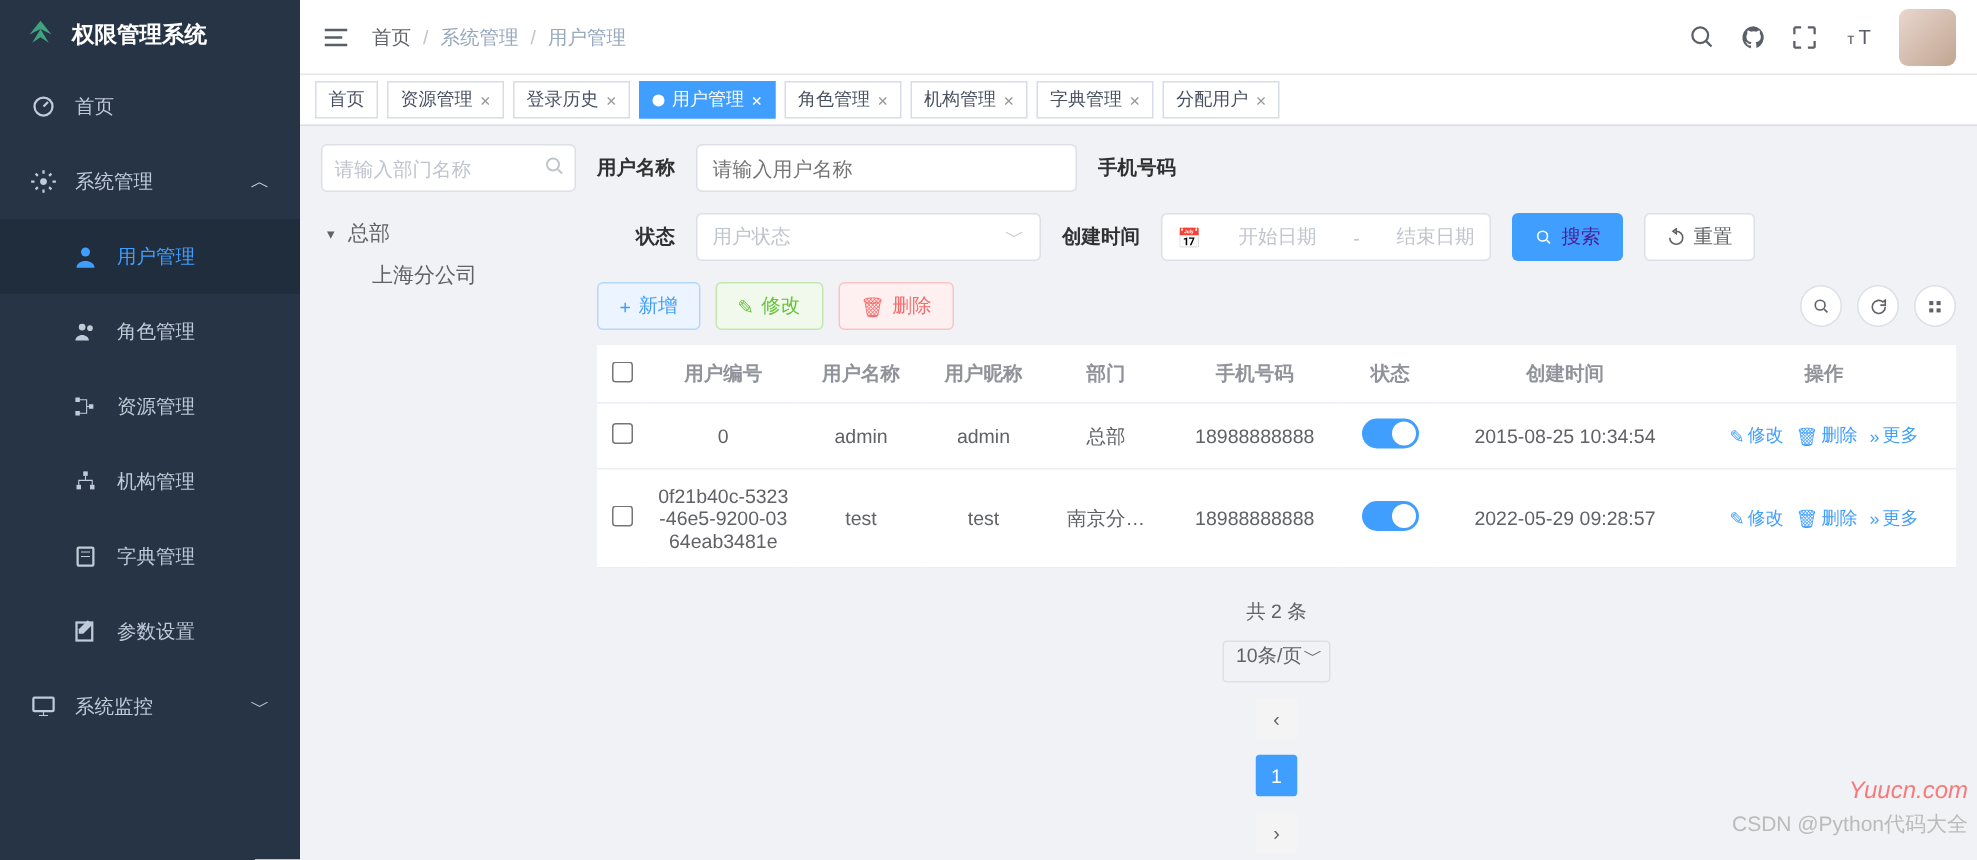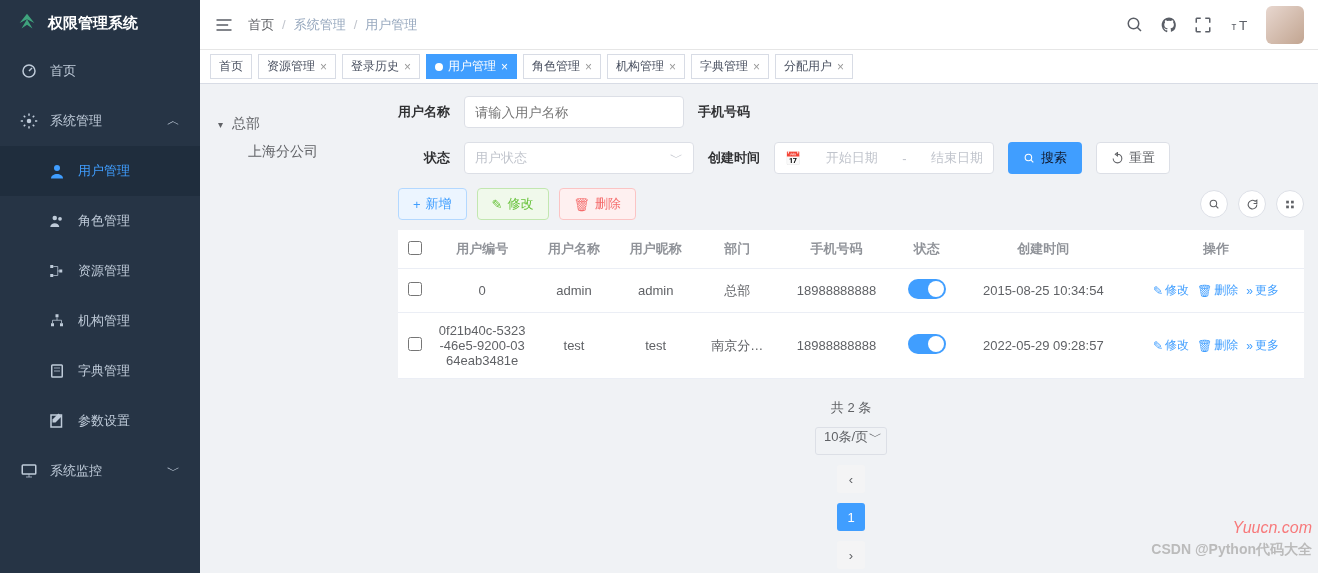--- a/index.html
+++ b/index.html
@@ -36,24 +36,24 @@
 .tree { margin-top: 14px; font-size: 14px; }
 .tree-node { padding: 5px 0 5px 4px; display: flex; align-items: center; cursor: pointer; }
 .tree-node.child { padding-left: 34px; }
 .tree-node .caret { width: 10px; margin-right: 4px; font-size: 10px; }
 .right-panel { flex: 1; }
 .form-row { display: flex; align-items: center; gap: 14px; margin-bottom: 14px; flex-wrap: wrap; }
 .lbl { font-weight: bold; color: #303133; font-size: 13px; width: auto; text-align: right; }
 .finput { height: 32px; border: 1px solid #dcdfe6; border-radius: 4px; padding: 0 10px; background: #fff; }
 .finput.pl { color: #c0c4cc; }
 .finput.select { width: 230px; display: flex; align-items: center; justify-content: space-between; }
-.finput.text { width: 220px; }
+.finput.text { width: 254px; }
 .date-range { width: 220px; display: flex; align-items: center; justify-content: space-between; }
 .btn { height: 32px; border-radius: 4px; padding: 0 14px; display: inline-flex; align-items: center; gap: 5px; cursor: pointer; font-size: 13px; border: 1px solid transparent; }
-.btn.primary { background: #409eff; color: #0f172a; }
+.btn.primary { background: #409eff; color: #4c1d95; }
 .btn.default { background: #fff; border-color: #dcdfe6; color: #606266; }
 .btn.plain-blue { background: #ecf5ff; border-color: #b3d8ff; color: #409eff; }
 .btn.plain-green { background: #f0f9eb; border-color: #c2e7b0; color: #67c23a; }
 .btn.plain-red { background: #fef0f0; border-color: #fbc4c4; color: #f56c6c; }
 .action-row { display: flex; gap: 10px; align-items: center; margin-bottom: 10px; }
 .action-row .spacer { flex: 1; }
 .circ-btn { width: 28px; height: 28px; border: 1px solid #dcdfe6; border-radius: 50%; display: inline-flex; align-items: center; justify-content: center; cursor: pointer; background: #fff; }
 .circ-btn svg { width: 13px; height: 13px; fill: #606266; }
 table { width: 100%; border-collapse: collapse; background: #fff; padding-left: 11px; }
 th, td { padding: 10px 6px; text-align: center; font-size: 13px; border-bottom: 1px solid #ebeef5; }
@@ -63,21 +63,21 @@
 .switch { width: 38px; height: 20px; background: #409eff; border-radius: 10px; position: relative; display: inline-block; }
 .switch::after { content: ""; width: 16px; height: 16px; background: #fff; border-radius: 50%; position: absolute; top: 2px; right: 2px; }
 .row-actions { display: flex; gap: 8px; justify-content: center; color: #409eff; font-size: 12px; }
 .row-actions span { cursor: pointer; display: inline-flex; align-items: center; gap: 2px; }
 .pager { display: flex; justify-content: flex-end; align-items: center; gap: 10px; margin-top: 20px; font-size: 13px; flex-direction: column; }
 .pager .pg-btn { width: 28px; height: 28px; border: 1px solid transparent; background: #f4f4f5; display: inline-flex; align-items: center; justify-content: center; border-radius: 3px; cursor: pointer; color: #606266; }
 .pager .pg-btn.active { background: #409eff; color: #fff; }
 .pager .pg-sel { height: 28px; border: 1px solid #dcdfe6; border-radius: 3px; padding: 0 18px 0 8px; display: inline-flex; align-items: flex-start; position: relative; }
 .pager .pg-inp { width: 42px; height: 28px; border: 1px solid #dcdfe6; border-radius: 3px; text-align: center; }
 .watermark1 { position: absolute; right: 6px; bottom: 36px; color: rgba(255,0,0,0.5); font-size: 16px; font-style: italic; }
-.watermark2 { position: absolute; right: 6px; bottom: 14px; color: #bbb; font-size: 14px; font-weight: bold; }
+.watermark2 { position: absolute; right: 6px; bottom: 14px; color: #bbb; font-size: 14px; }
 </style>
 </head>
 <body>
 
 <div class="layout">
   <div class="sidebar">
     <div class="logo-row">
       <svg viewBox="0 0 24 24">
           <path d="M12 2 L20 12 L12 8 L4 12 Z M12 8 L18 18 L12 14 L6 18 Z"></path>
         </svg>
@@ -233,20 +233,27 @@
           <span class="x">×</span>
         </div>
       <div class="tab">
           <span>分配用户</span>
           <span class="x">×</span>
         </div>
     </div>
 
     <div class="content">
       <div class="left-panel">
+        <div class="input-wrap">
+          <input class="dept-input" placeholder="请输入部门名称" style="">
+          <svg class="sicn" viewBox="0 0 24 24">
+              <circle cx="10" cy="10" r="6" fill="none" stroke="#c0c4cc" stroke-width="2"></circle>
+              <path d="M15 15l4 4" stroke="#c0c4cc" stroke-width="2"></path>
+            </svg>
+        </div>
         <div class="tree">
           <div class="tree-node">
               <span class="caret">▾</span>
               <span>总部</span>
             </div>
           <div class="tree-node child">
               <span>上海分公司</span>
             </div>
         </div>
       </div>

